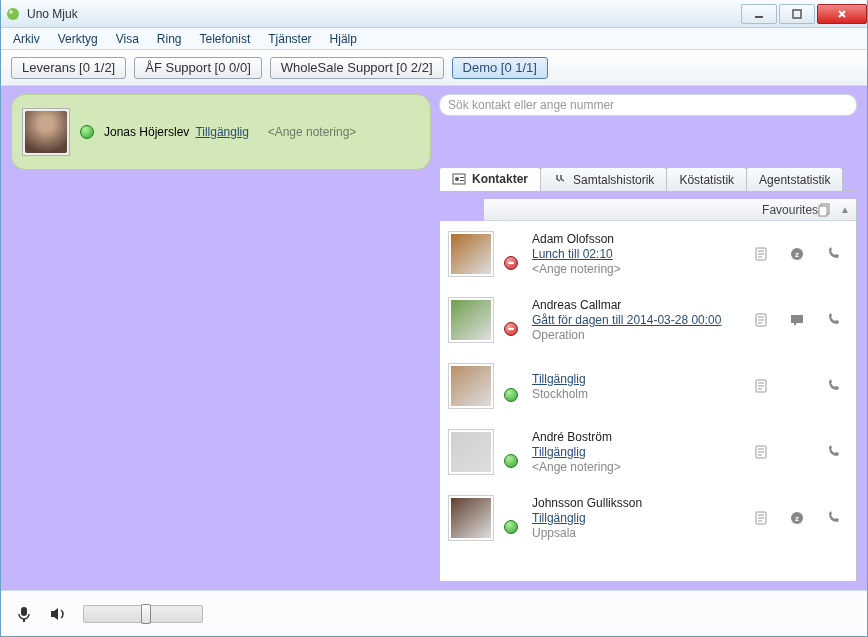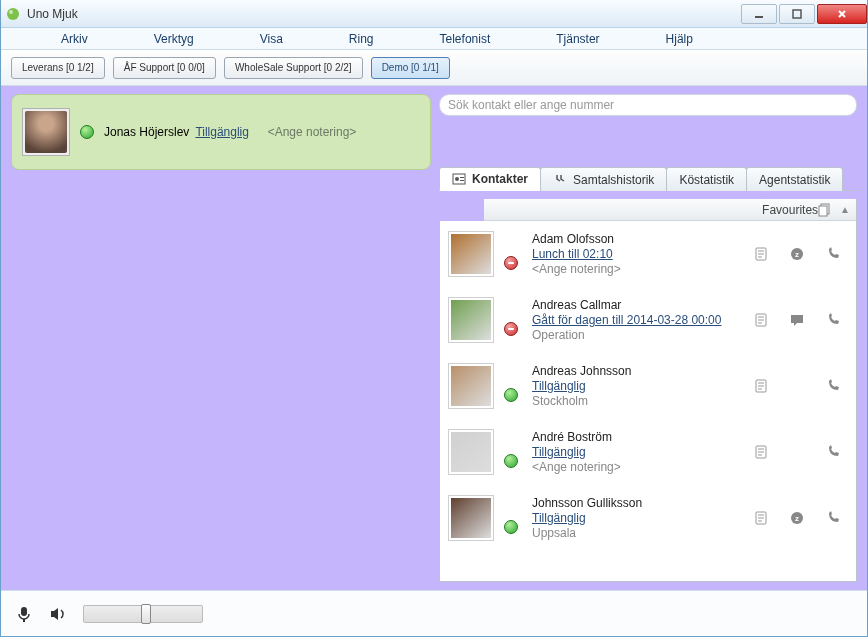--- a/index.html
+++ b/index.html
@@ -58,40 +58,39 @@
     align-items:center;
     gap: 2px;
     padding: 0 4px;
     background:#f5fafe;
     border-bottom:1px solid #cfdbe5;
   }
   .menubar .menuitem {
     padding: 2px 8px;
     color:#1a3e66;
     cursor:default;
-    margin-left:48px;
   }
   .queuebar {
     height: 36px;
     display:flex;
     align-items:center;
     gap: 8px;
     padding: 0 10px;
     background: linear-gradient(180deg,#fefefe,#eef3f7);
     border-bottom:1px solid #cfdbe5;
   }
   .queuebtn {
     height: 22px;
     padding: 0 10px;
     border: 1px solid #9aa7b2;
     background: linear-gradient(180deg,#fefefe,#e9edf1);
     border-radius: 3px;
     display:flex;
     align-items:center;
-    font-size:10px;
+    font-size:13px;
     color:#333;
     cursor:default;
   }
   .queuebtn.active {
     border-color:#4f7fb4;
     background: linear-gradient(180deg,#e6f1fb,#c9e1f6);
     color:#2a4e7a;
   }
   .main {
     flex:1;
@@ -102,21 +101,21 @@
   }
   .leftcol {
     width: 420px;
     display:flex;
     flex-direction:column;
     gap:8px;
   }
   .presence-card {
     background: #d3e8b9;
     border: 1px solid #b7d193;
-    border-radius: 8px;
+    border-radius: 14px;
     height: 76px;
     display:flex;
     align-items:center;
     padding: 0 10px;
     gap: 10px;
   }
   .avatar-frame {
     width:48px; height:48px;
     border:1px solid #b1b1b1;
     background:#eee;
@@ -457,21 +456,20 @@
               </div>
             </div>
             <div class="contact">
               <div class="cav">
                 <div class="cavimg" style="background:linear-gradient(140deg,#b8906a,#ddd);"></div>
               </div>
               <div class="statuswrap">
                 <span class="status-dot green" style="margin-top: 18px;"></span>
               </div>
               <div class="cinfo">
-                <div class="cname">Andreas Johnsson</div>
                 <span class="cstatus">Tillgänglig</span>
                 <div class="cnote">Stockholm</div>
               </div>
               <div class="cactions">
                 <span class="aicon">
                   <svg width="16" height="16">
                     <rect x="3" y="2" width="10" height="12" fill="none" stroke="#999" rx="1"></rect>
                     <line x1="5" y1="5" x2="11" y2="5" stroke="#999"></line>
                     <line x1="5" y1="8" x2="11" y2="8" stroke="#999"></line>
                     <line x1="5" y1="11" x2="9" y2="11" stroke="#999"></line>

